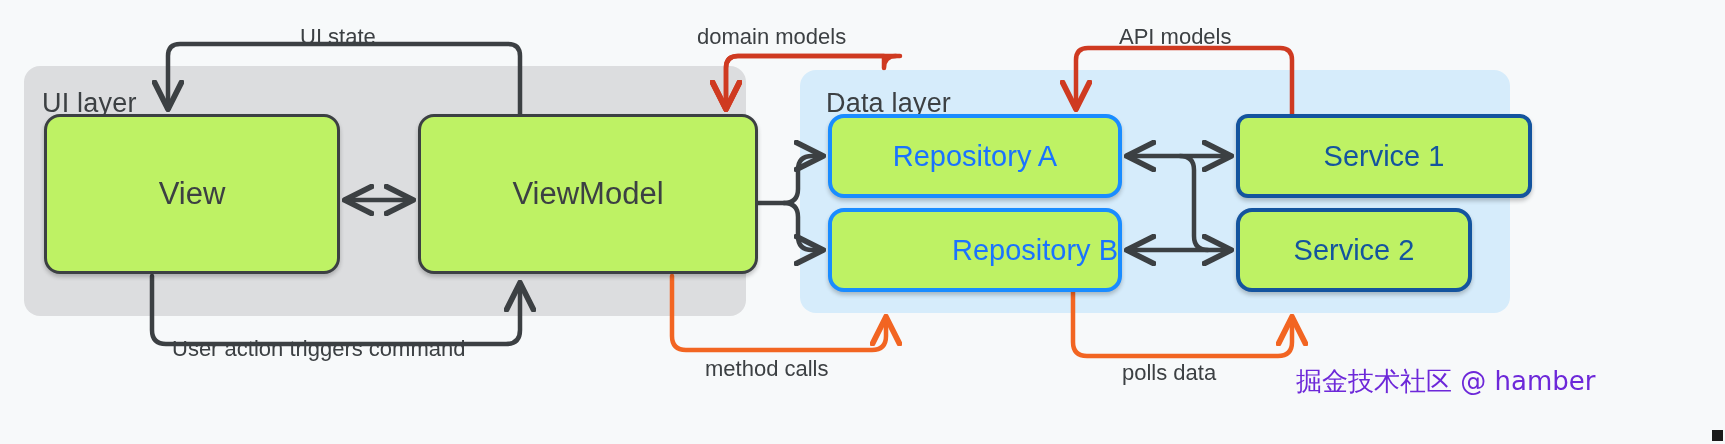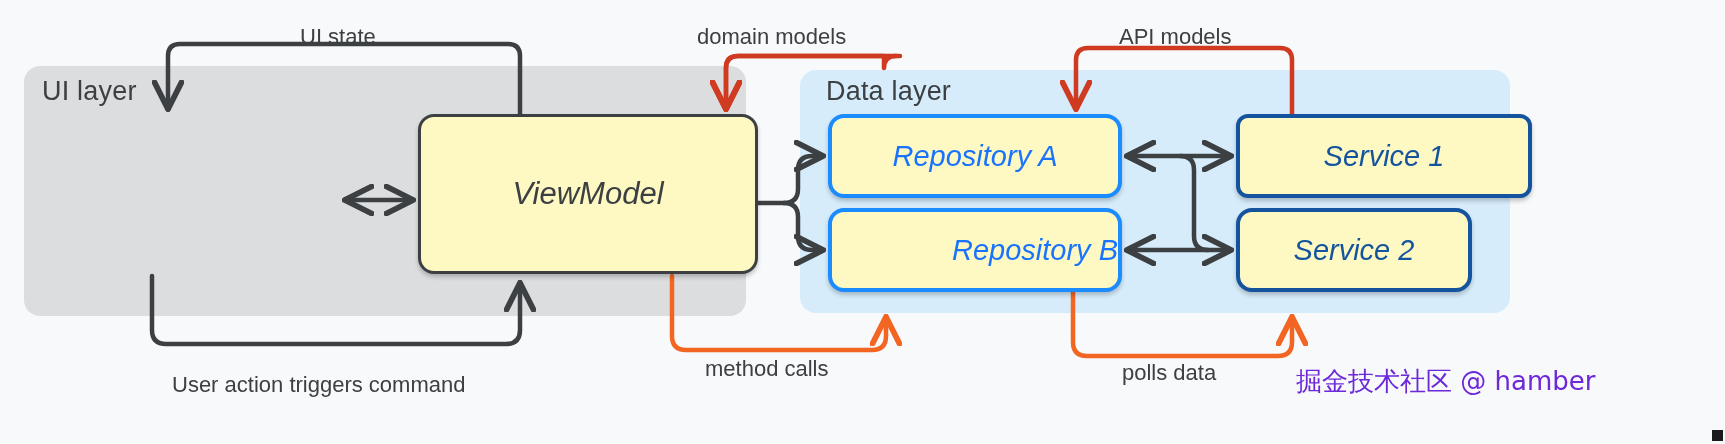--- a/index.html
+++ b/index.html
@@ -13,52 +13,51 @@
   #stage{position:absolute;inset:0;width:1725px;height:444px;}
   svg.layer{position:absolute;left:0;top:0;width:1725px;height:444px;overflow:visible;}
 
   
   .panel{position:absolute;border-radius:16px;}
   #ui-layer-panel{left:24px;top:66px;width:722px;height:250px;background:#dcdddf;}
   #data-layer-panel{left:800px;top:70px;width:710px;height:243px;background:#d6ecfb;}
 
   .panel-title{
     position:absolute;font-size:27px;color:#3c4043;
-    letter-spacing:.2px;white-space:nowrap;
+    letter-spacing:.2px;white-space:nowrap;margin-top:12px;
   }
   #ui-layer-title{left:42px;top:76px;}
   #data-layer-title{left:826px;top:76px;}
 
   
   .node{
-    position:absolute;background:#fef9c3;border-radius:16px;
+    position:absolute;background:#bef264;border-radius:16px;
     display:flex;align-items:center;justify-content:center;
     box-sizing:border-box;white-space:nowrap;
     box-shadow:0 3px 4px rgba(0,0,0,.22);
-    font-style:italic;
   }
   .node.dark{border:3.5px solid #3c4043;color:#3c4043;font-size:31px;}
   .node.repo{border:4px solid #1a8cff;color:#1a73ff;font-size:29px;}
   .node.svc {border:4px solid #14549e;color:#14549e;font-size:29px;}
 
   #node-view      {left:44px; top:114px; width:296px;height:160px;}
   #node-viewmodel {left:418px;top:114px;width:340px;height:160px;}
   #node-repo-a    {left:828px;top:114px;width:294px;height:84px;}
   #node-repo-b    {left:828px;top:208px;width:294px;height:84px;justify-content:flex-end;}
   #node-service-1 {left:1236px;top:114px;width:296px;height:84px;border-radius:12px;}
   #node-service-2 {left:1236px;top:208px;width:236px;height:84px;}
 
   
   .edge-label{
     position:absolute;font-size:22px;color:#3c4043;white-space:nowrap;
   }
   #label-ui-state        {left:300px; top:24px;}
   #label-domain-models   {left:697px; top:24px;}
   #label-api-models      {left:1119px;top:24px;}
-  #label-user-action     {left:172px; top:372px;}
+  #label-user-action     {left:172px; top:336px;}
   #label-method-calls    {left:705px; top:356px;}
   #label-polls-data      {left:1122px;top:360px;}
 
   
   #watermark{
     position:absolute;left:1296px;top:364px;
     font-size:26px;color:#6d28d9;white-space:nowrap;
     font-family:"DejaVu Sans",sans-serif;
   }
   #corner-mark{position:absolute;left:1712px;top:430px;width:11px;height:11px;background:#1a1a1a;}
@@ -115,20 +114,23 @@
     </g>
   <path d="M900,56 L738,56 Q726,56 726,68 L726,108" fill="none" stroke="#cf3a21" stroke-width="4.5" stroke-linecap="round" stroke-linejoin="round" marker-end="url(#ah-red)"></path>
     </svg>
 
   <svg class="layer" id="connectors-top" viewBox="0 0 1725 444" preserveAspectRatio="none">
     <g fill="none" stroke="#cf3a21" stroke-width="4.5" stroke-linecap="round" stroke-linejoin="round">
       <path d="M900,56 L1725,56" opacity="0"></path>
     </g>
   </svg>
 
+  <div class="node dark" id="node-view">
+    <span>View</span>
+  </div>
 
   <div class="node dark" id="node-viewmodel">
     <span>ViewModel</span>
   </div>
 
   <div class="node repo" id="node-repo-a">
     <span>Repository A</span>
   </div>
 
   <div class="node repo" id="node-repo-b">

